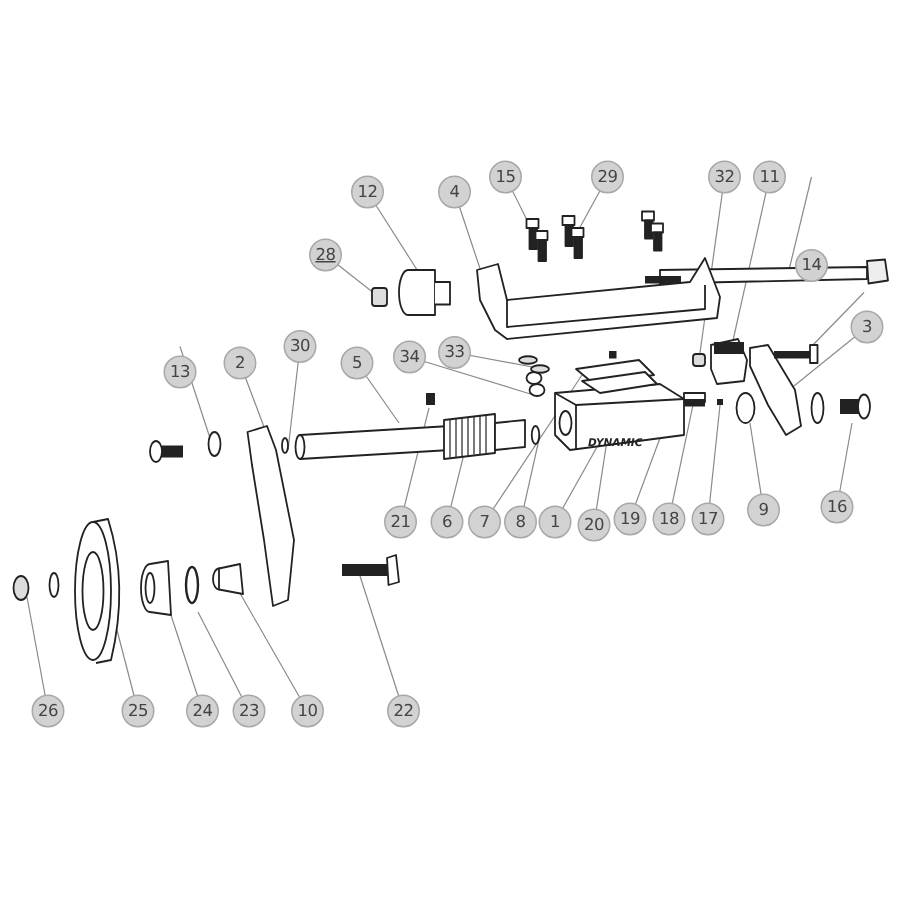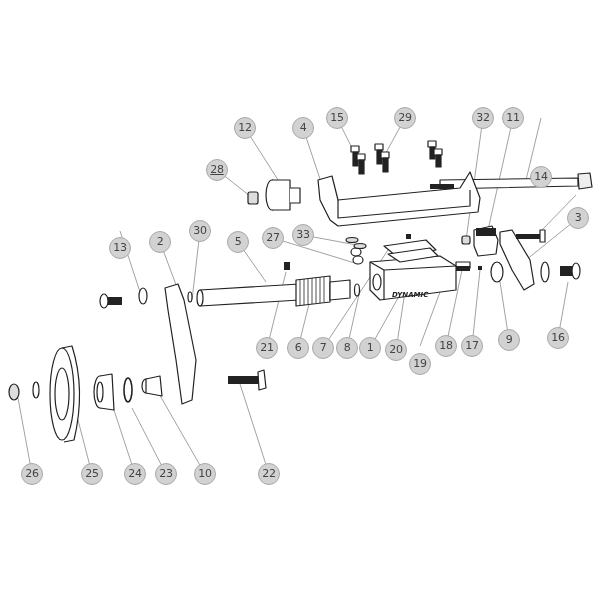--- a/index.html
+++ b/index.html
@@ -216,29 +216,29 @@
       <div class="callout" style="left: 509px; top: 340px;">9</div>
       <div class="callout" style="left: 205px; top: 474px;">10</div>
       <div class="callout" style="left: 513px; top: 118px;">11</div>
       <div class="callout" style="left: 245px; top: 128px;">12</div>
       <div class="callout" style="left: 120px; top: 248px;">13</div>
       <div class="callout" style="left: 541px; top: 118px; margin-top: 48px;">14</div>
       <div class="callout" style="left: 337px; top: 118px;">15</div>
       <div class="callout" style="left: 558px; top: 338px;">16</div>
       <div class="callout" style="left: 472px; top: 346px;">17</div>
       <div class="callout" style="left: 446px; top: 346px;">18</div>
-      <div class="callout" style="left: 420px; top: 364px;">19</div>
+      <div class="callout" style="left: 420px; top: 346px;">19</div>
       <div class="callout" style="left: 396px; top: 350px;">20</div>
       <div class="callout" style="left: 267px; top: 348px;">21</div>
       <div class="callout" style="left: 269px; top: 474px;">22</div>
       <div class="callout" style="left: 166px; top: 474px;">23</div>
       <div class="callout" style="left: 135px; top: 474px;">24</div>
       <div class="callout" style="left: 92px; top: 474px;">25</div>
       <div class="callout" style="left: 32px; top: 474px;">26</div>
-      <div class="callout" style="left: 273px; top: 238px;">27</div>
+      <div class="callout" style="left: 273px; top: 238px;">34</div>
       <div class="callout" style="left: 217px; top: 170px; text-decoration: underline;">28</div>
       <div class="callout" style="left: 405px; top: 118px;">29</div>
       <div class="callout" style="left: 200px; top: 231px;">30</div>
       <div class="callout" style="left: 576px; top: 195px; margin-left: 36px;">31</div>
       <div class="callout" style="left: 483px; top: 118px;">32</div>
       <div class="callout" style="left: 303px; top: 235px;">33</div>
     </div>
 </div>
 
 </body></html>

